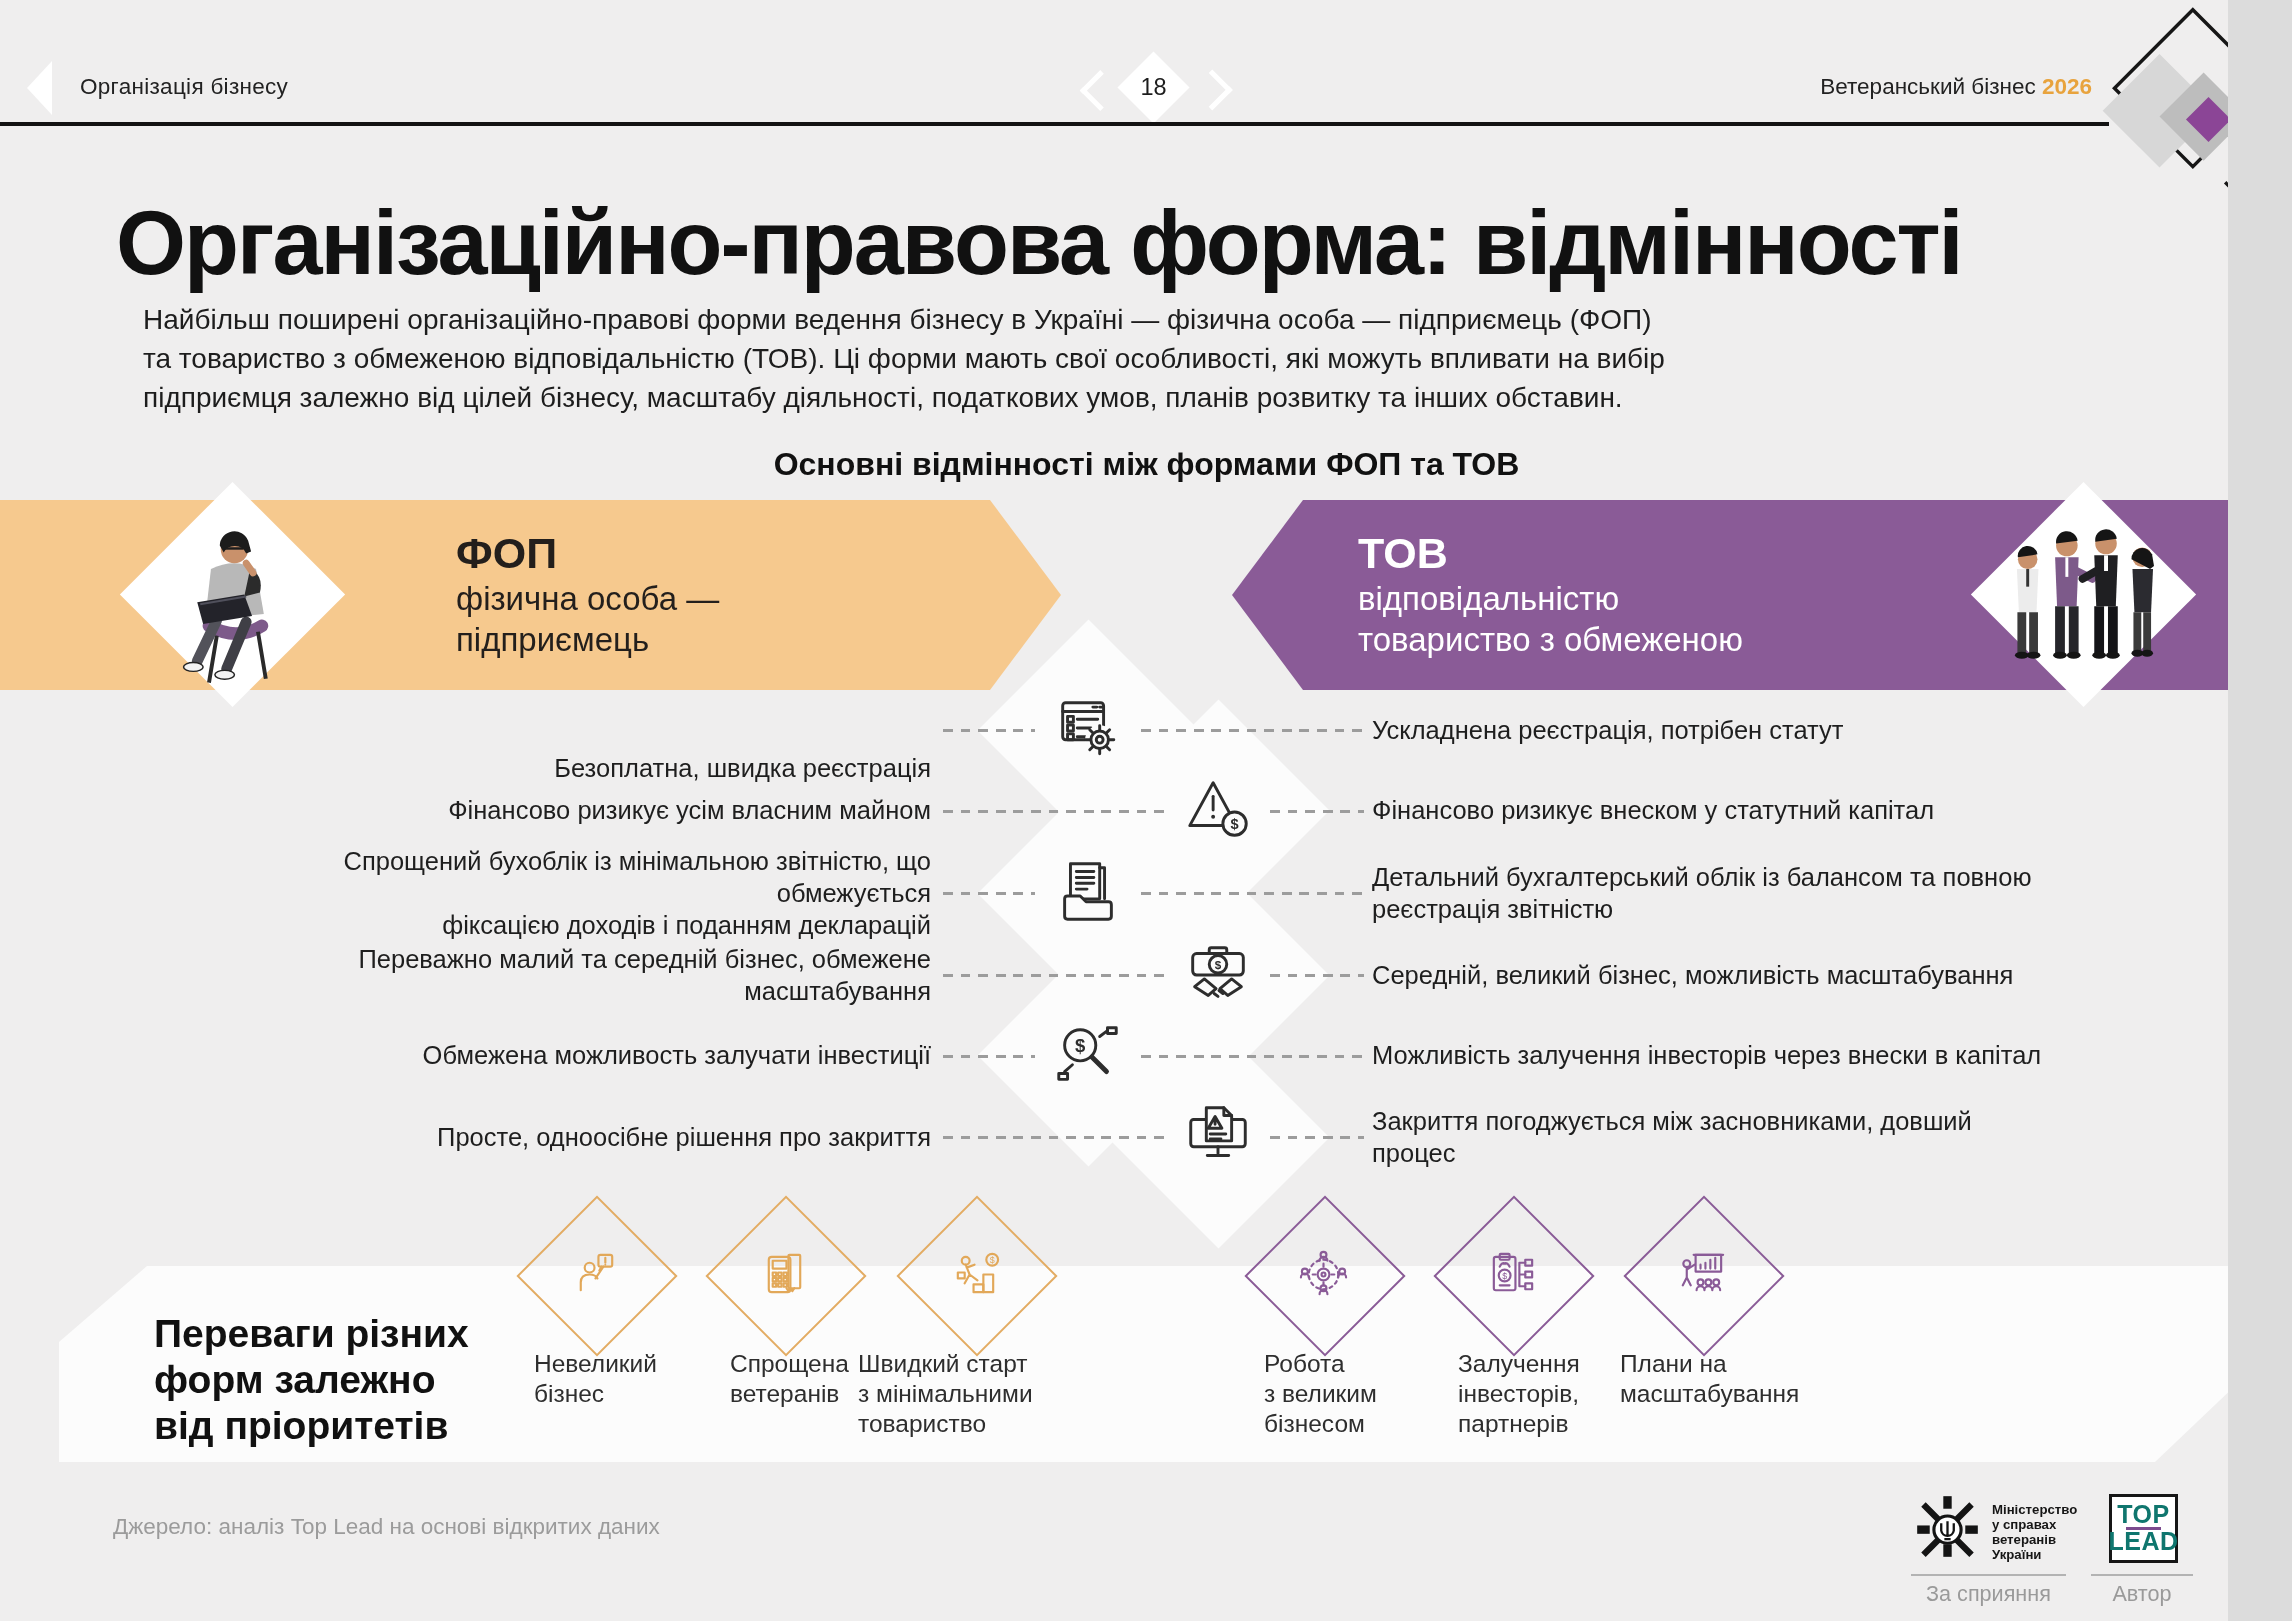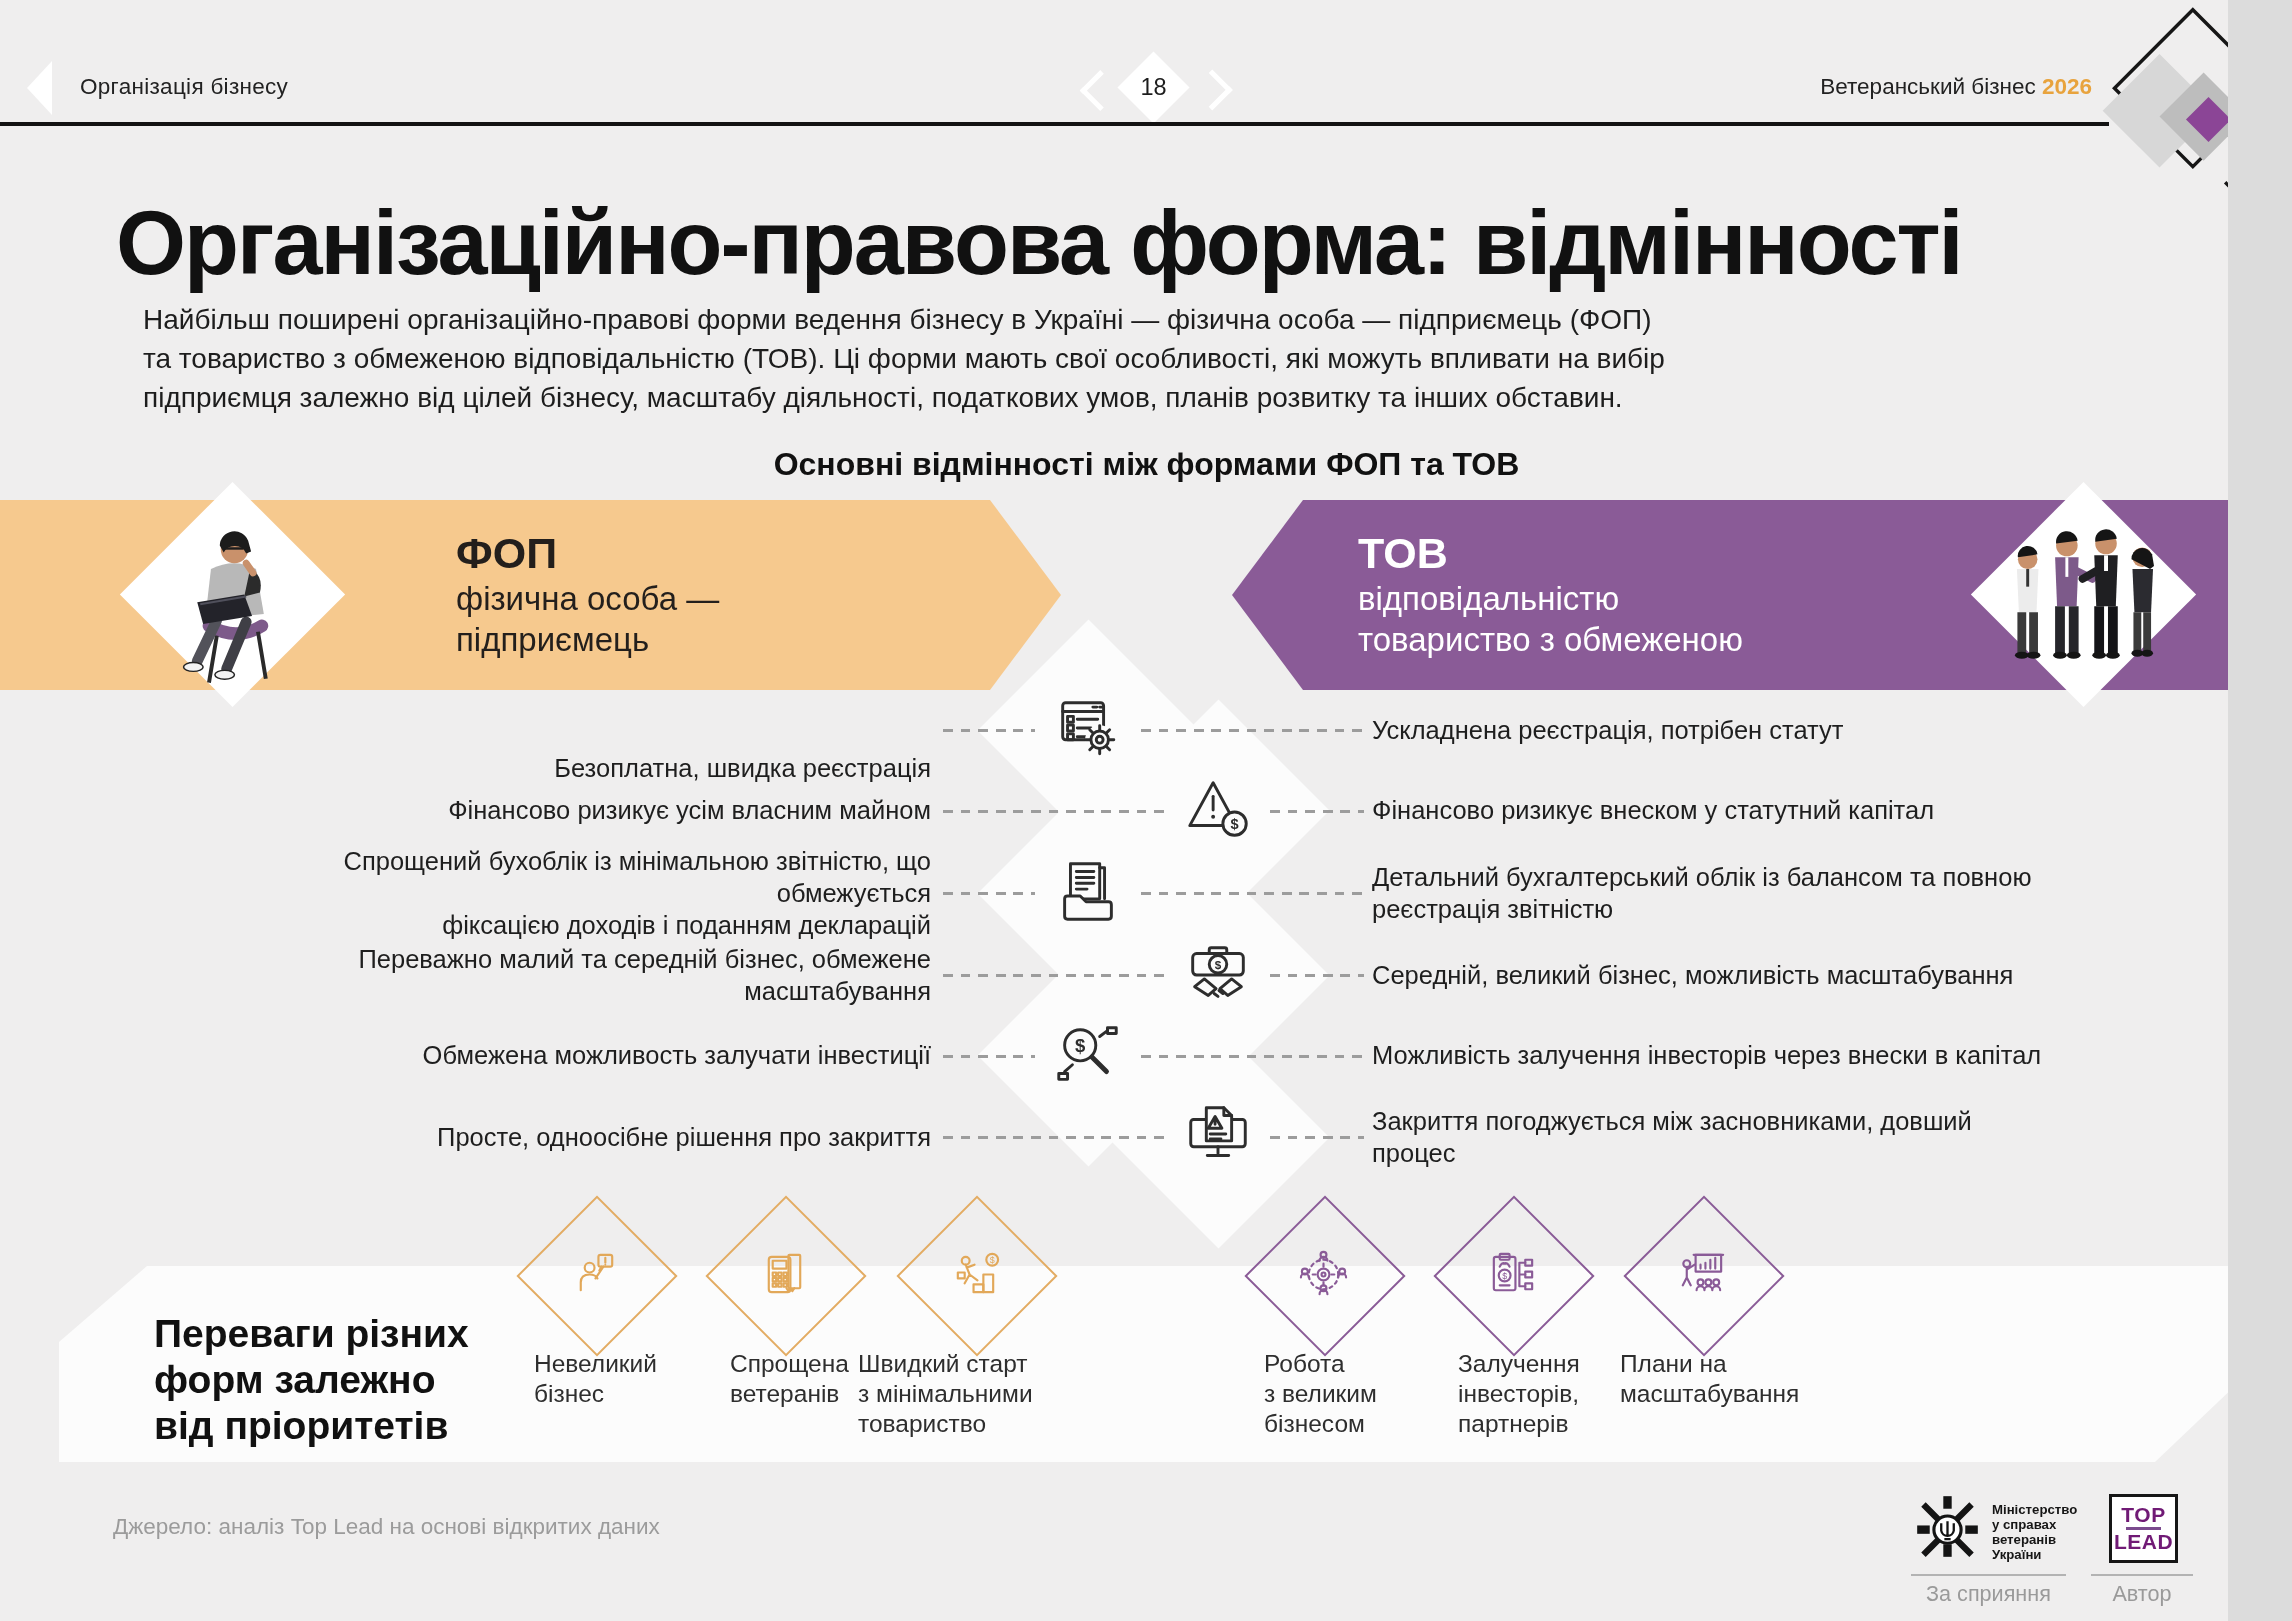--- a/index.html
+++ b/index.html
@@ -64,21 +64,21 @@
   .bp-t{fill:#8a5b97;stroke:none;font-family:"Liberation Sans",sans-serif;text-anchor:middle;}
   .bl{position:absolute;top:1349px;font-size:24.5px;line-height:30px;color:#2e2e2e;}
 
   
   .src{position:absolute;left:113px;top:1514px;font-size:22.5px;color:#9b9b9b;}
   .min-text{position:absolute;left:1992px;top:1502px;font-size:13.2px;line-height:15px;font-weight:bold;color:#161616;}
   .cap-line{position:absolute;top:1574px;height:2px;background:#b3b3b3;}
   .cap{position:absolute;top:1581px;text-align:center;font-size:21.6px;color:#9a9a9a;}
   .tl-box{position:absolute;left:2109px;top:1494px;width:63px;height:63px;border:3.4px solid #161616;background:#fff;
     display:flex;flex-direction:column;align-items:center;justify-content:center;gap:2px;}
-  .tl-box .tl-t{font-size:21px;font-weight:bold;letter-spacing:0.5px;color:#701a75;line-height:19.6px;}
+  .tl-box .tl-t{font-size:25px;font-weight:bold;letter-spacing:0.5px;color:#0f766e;line-height:19.6px;}
   .tl-rule{width:35px;height:2.9px;background:#7b4b8e;}
 </style>
 </head>
 <body>
 
 <div class="page">
 
   <div class="hdr-back"></div>
   <div class="hdr-label">Організація бізнесу</div>
 

